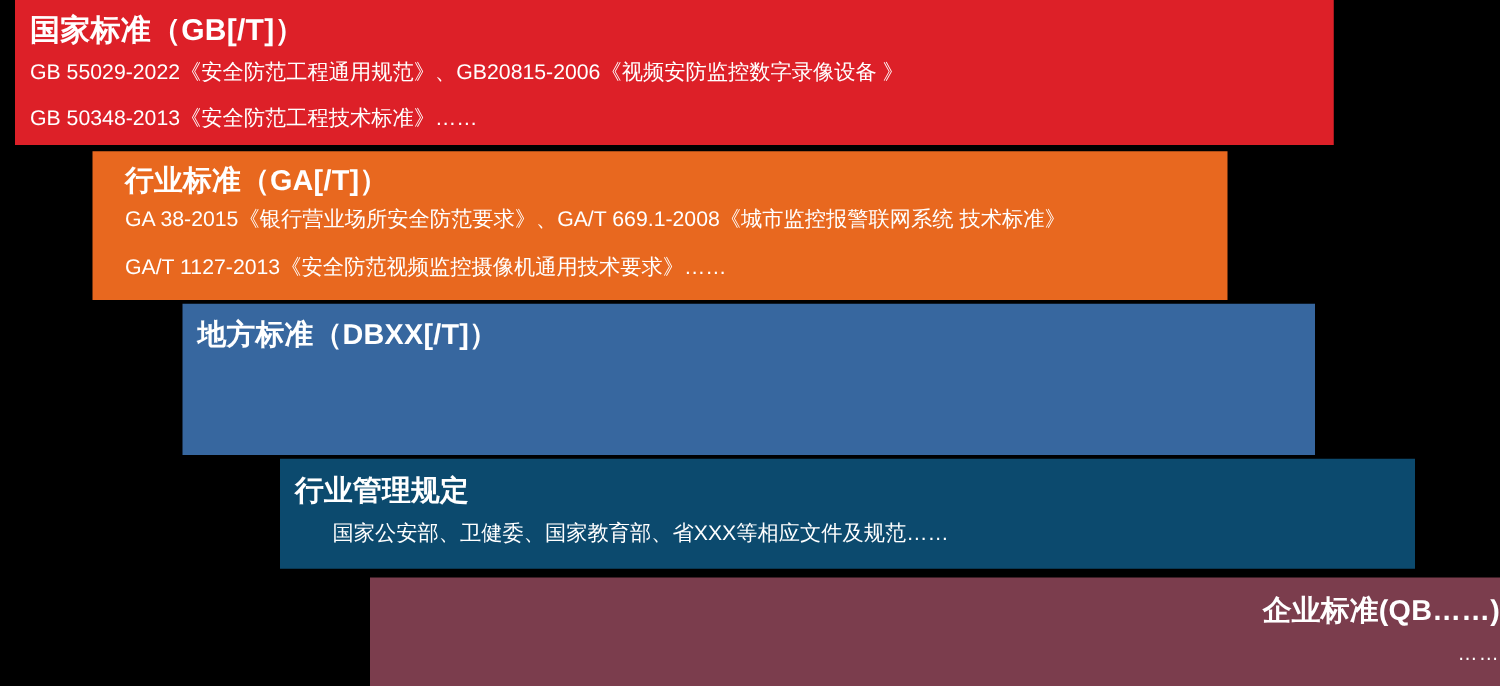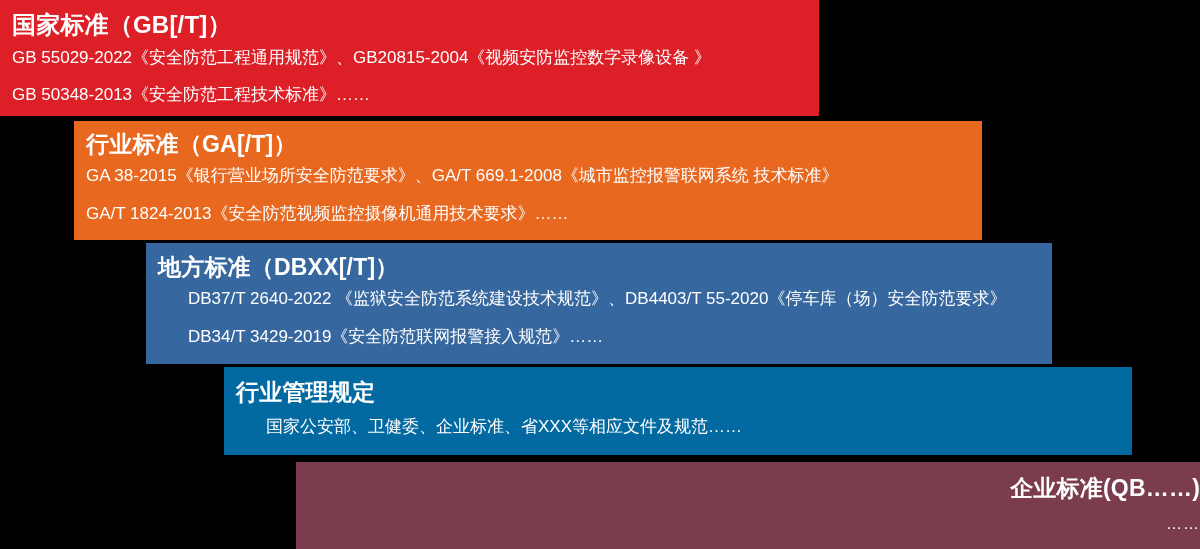--- a/index.html
+++ b/index.html
@@ -41,52 +41,52 @@
   }
   .lines {
     margin-top: 6px;
   }
   .lines .band-line + .band-line {
     margin-top: 13px;
   }
 
   
   #band-national {
-    left: 0px;  top: 0px;
-    width: 819px; height: 116px;
+    left: 12px;  top: 0px;
+    width: 1055px; height: 116px;
     background: #dd2028;
     padding: 10px 0 0 12px;
   }
   #band-national .band-title { font-size: 24px; }
 
   
   #band-industry {
     left: 74px; top: 121px;
     width: 908px; height: 119px;
     background: #e8681f;
-    padding: 8px 0 0 12px;
+    padding: 8px 0 0 26px;
   }
   #band-industry .lines { margin-top: 5px; }
   #band-industry .band-line + .band-line { margin-top: 14px; }
 
   
   #band-local {
     left: 146px; top: 243px;
     width: 906px; height: 121px;
     background: #37679f;
     padding: 9px 0 0 12px;
   }
   #band-local .lines { margin-left: 30px; margin-top: 5px; }
   #band-local .band-line + .band-line { margin-top: 14px; }
 
   
   #band-rules {
     left: 224px; top: 367px;
     width: 908px; height: 88px;
-    background: #0369a1;
+    background: #0c4a6e;
     padding: 10px 0 0 12px;
   }
   #band-rules .lines { margin-left: 30px; margin-top: 8px; }
 
   
   #band-enterprise {
     left: 296px; top: 462px;
     width: 904px; height: 87px;
     background: #7b3d4d;
     padding: 11px 0 0 12px;
@@ -96,45 +96,41 @@
   #band-enterprise .band-line { font-size: 16px; letter-spacing: 1px; }
 </style>
 </head>
 <body>
 
 <div id="stage">
 
   <div class="band" id="band-national">
     <div class="band-title">国家标准（GB[/T]）</div>
     <div class="lines">
-      <div class="band-line">GB 55029-2022《安全防范工程通用规范》、GB20815-2004《视频安防监控数字录像设备 》</div>
+      <div class="band-line">GB 55029-2022《安全防范工程通用规范》、GB20815-2006《视频安防监控数字录像设备 》</div>
       <div class="band-line">GB 50348-2013《安全防范工程技术标准》……</div>
     </div>
   </div>
 
   <div class="band" id="band-industry">
     <div class="band-title">行业标准（GA[/T]）</div>
     <div class="lines">
       <div class="band-line">GA 38-2015《银行营业场所安全防范要求》、GA/T 669.1-2008《城市监控报警联网系统 技术标准》</div>
-      <div class="band-line">GA/T 1824-2013《安全防范视频监控摄像机通用技术要求》……</div>
+      <div class="band-line">GA/T 1127-2013《安全防范视频监控摄像机通用技术要求》……</div>
     </div>
   </div>
 
   <div class="band" id="band-local">
     <div class="band-title">地方标准（DBXX[/T]）</div>
-    <div class="lines">
-      <div class="band-line">DB37/T 2640-2022 《监狱安全防范系统建设技术规范》、DB4403/T 55-2020《停车库（场）安全防范要求》</div>
-      <div class="band-line">DB34/T 3429-2019《安全防范联网报警接入规范》……</div>
-    </div>
   </div>
 
   <div class="band" id="band-rules">
     <div class="band-title">行业管理规定</div>
     <div class="lines">
-      <div class="band-line">国家公安部、卫健委、企业标准、省XXX等相应文件及规范……</div>
+      <div class="band-line">国家公安部、卫健委、国家教育部、省XXX等相应文件及规范……</div>
     </div>
   </div>
 
   <div class="band" id="band-enterprise">
     <div class="band-title">企业标准(QB……)</div>
     <div class="lines">
       <div class="band-line">……</div>
     </div>
   </div>
 

